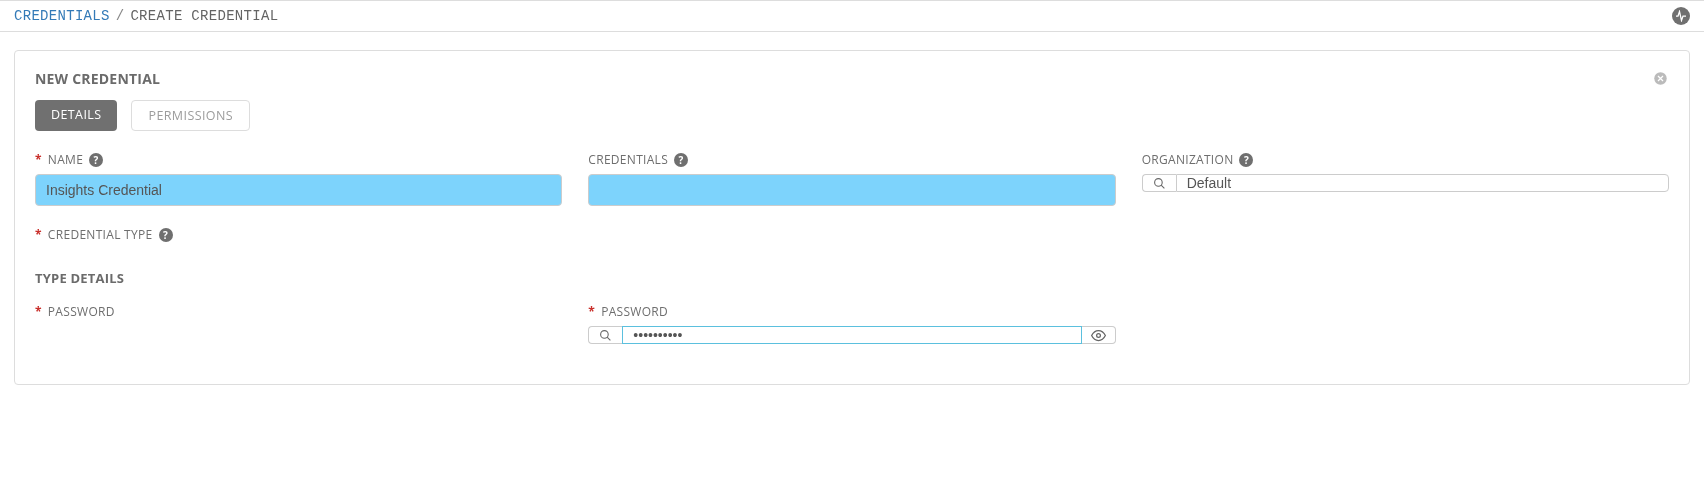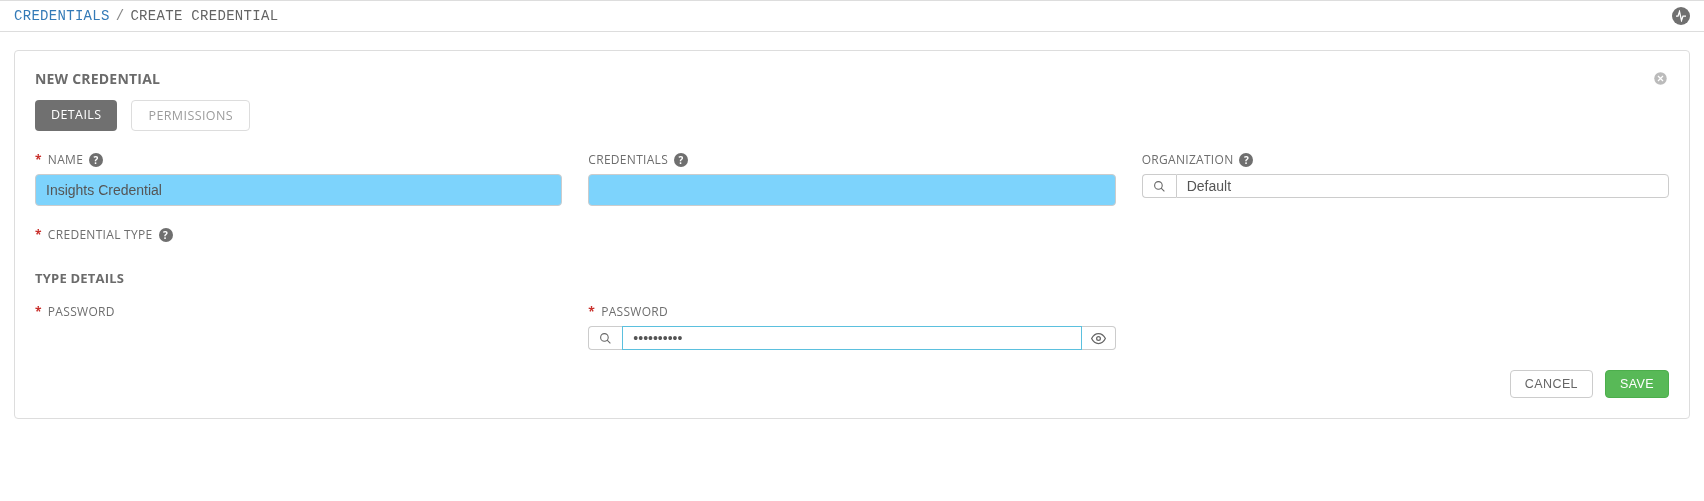--- a/index.html
+++ b/index.html
@@ -140,21 +140,21 @@
       border: 1px solid #ccc;
       border-radius: 4px;
       padding: 6px 10px;
       font-size: 14px;
       color: #555;
       height: 32px;
       background: #7dd3fc;
     }
     .input-group {
       display: flex;
-      height: 24px;
+      height: 18px;
     }
     .input-addon {
       border: 1px solid #ccc;
       background: #fff;
       display: flex;
       align-items: center;
       justify-content: center;
       width: 34px;
       cursor: pointer;
     }
@@ -313,18 +313,14 @@
             <svg class="eye-svg" viewBox="0 0 24 24" fill="none" stroke="currentColor" stroke-width="2">
                 <path d="M1 12s4-8 11-8 11 8 11 8-4 8-11 8-11-8-11-8z"></path>
                 <circle cx="12" cy="12" r="3"></circle>
               </svg>
           </div>
         </div>
       </div>
       <div class="form-group third"></div>
     </div>
 
-    <div class="form-actions">
-      <button class="btn btn-default">CANCEL</button>
-      <button class="btn btn-primary">SAVE</button>
-    </div>
   </div>
 </div>
 
 </body></html>

